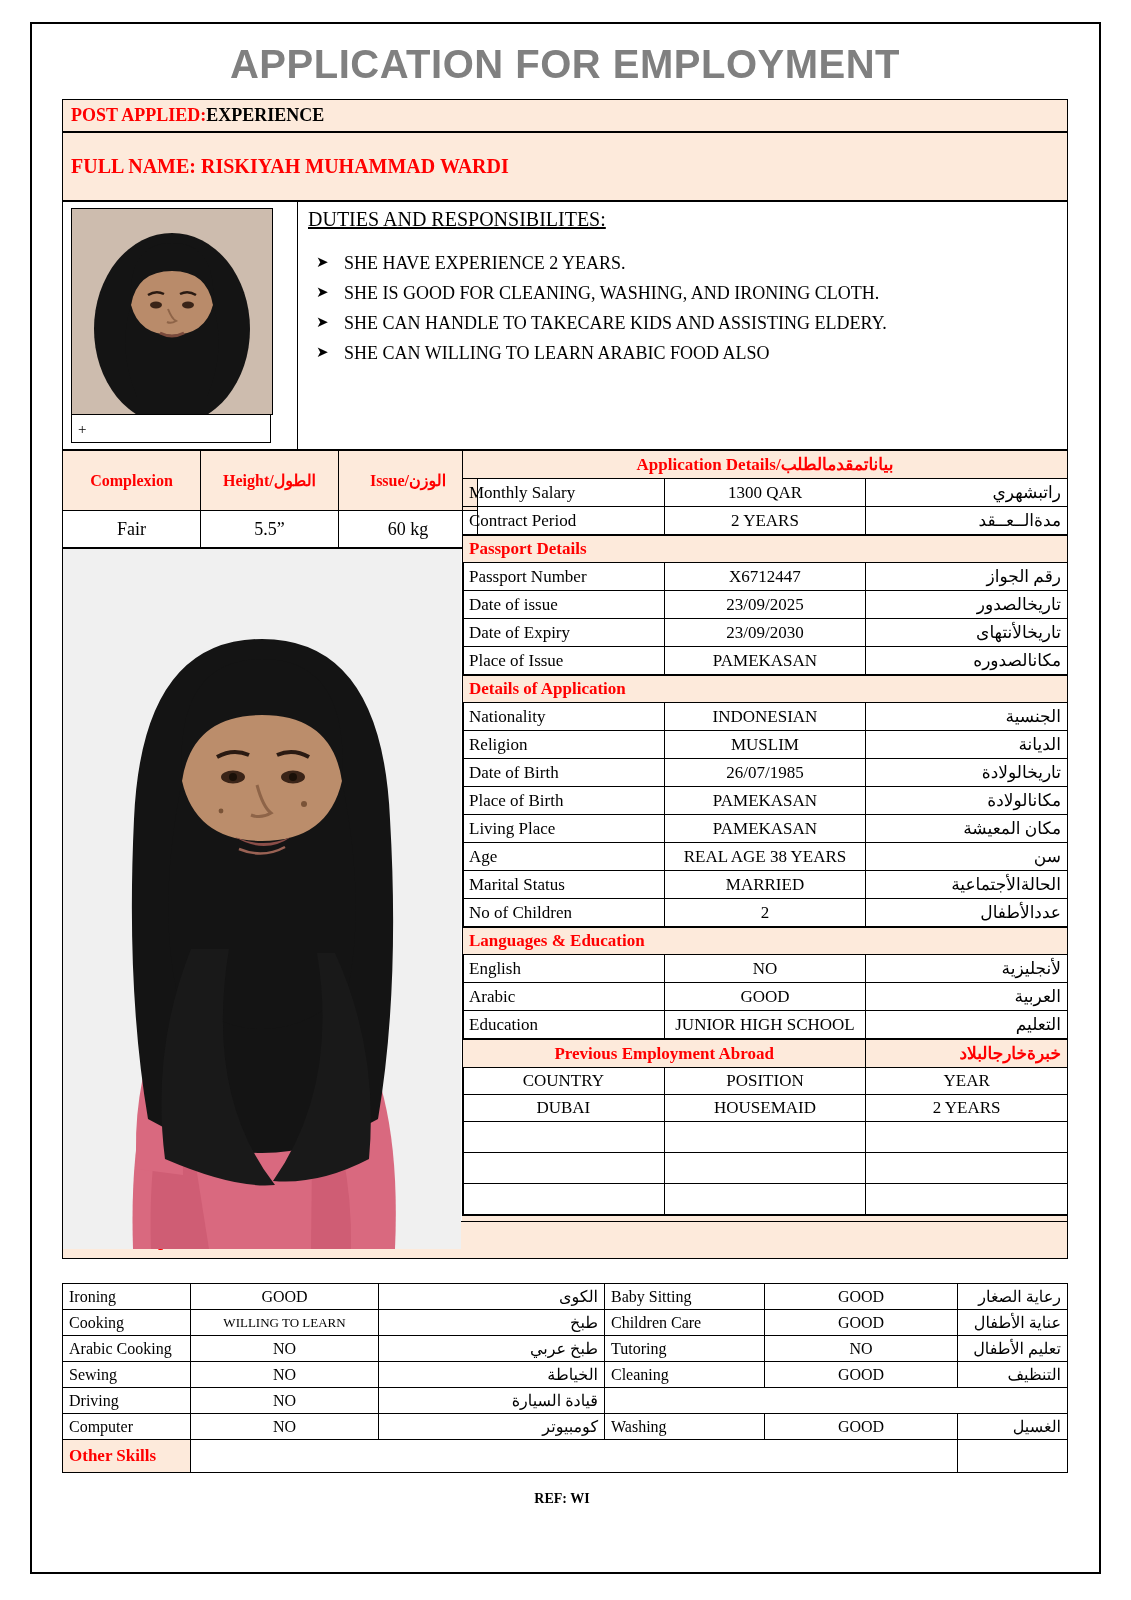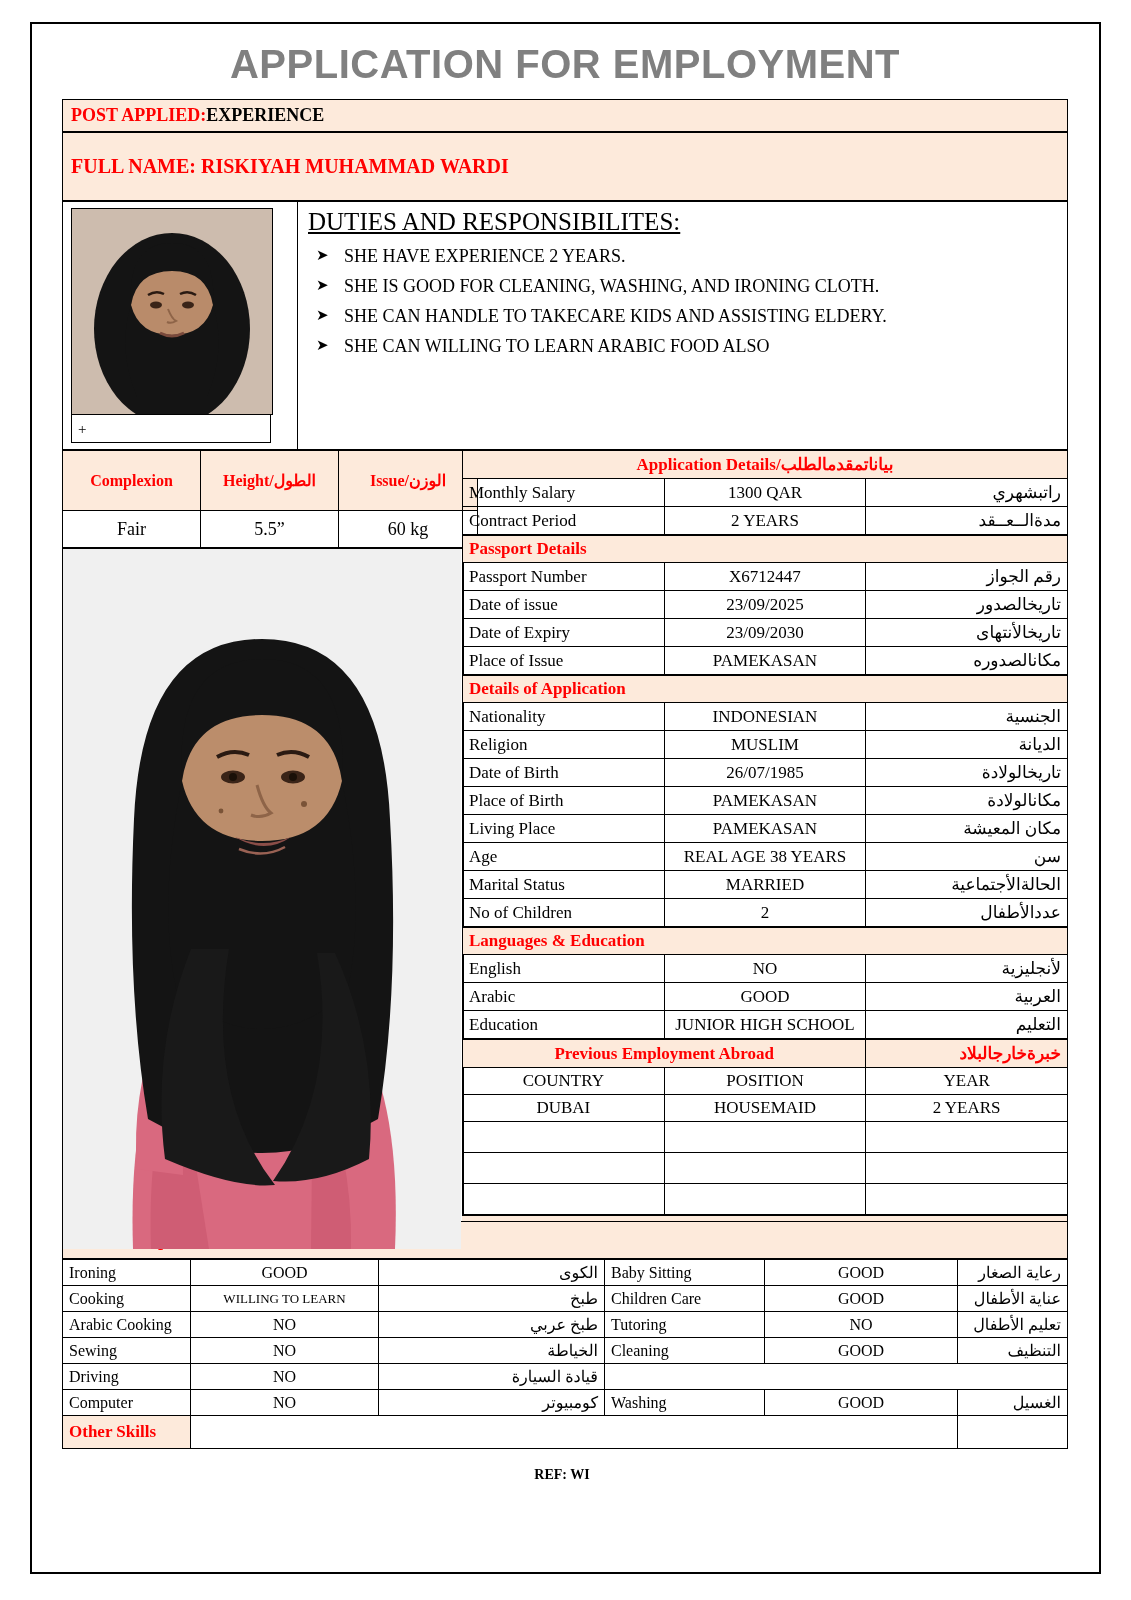--- a/index.html
+++ b/index.html
@@ -95,23 +95,23 @@
     font-size: 15px;
     line-height: 28px;
     padding-left: 6px;
     box-sizing: border-box;
   }
   .duties-cell {
     vertical-align: top;
     padding: 6px 10px;
   }
   .duties-title {
-    font-size: 25px;
+    font-size: 20px;
     text-decoration: underline;
-    margin-bottom: 10px;
+    margin-bottom: 22px;
   }
   .duty-li {
     font-size: 18px;
     margin: 0 0 9px 36px;
     position: relative;
   }
   .duty-li .arrow {
     position: absolute;
     left: -28px;
     top: 0;
@@ -146,21 +146,21 @@
     background: linear-gradient(#efefef, #e2e2e2);
     position: relative;
     overflow: hidden;
   }
 
   .detail-tbl { width: 100%; table-layout: fixed; border-collapse: collapse; }
   .detail-tbl td { font-size: 17px; padding: 3px 6px; }
   .lbl { width: 190px; }
   .ar { width: 185px; text-align: right; font-size: 16px; }
 
-  .skills-tbl { width: 1006px; table-layout: fixed; }
+  .skills-tbl { width: 1006px; table-layout: fixed; margin-top: 24px; }
   .skills-tbl td { font-size: 16px; padding: 2px 6px; height: 21px; }
 
   .ref {
     text-align: center;
     font-size: 14px;
     font-weight: bold;
     padding-top: 18px;
     padding-right: 6px;
   }
 

